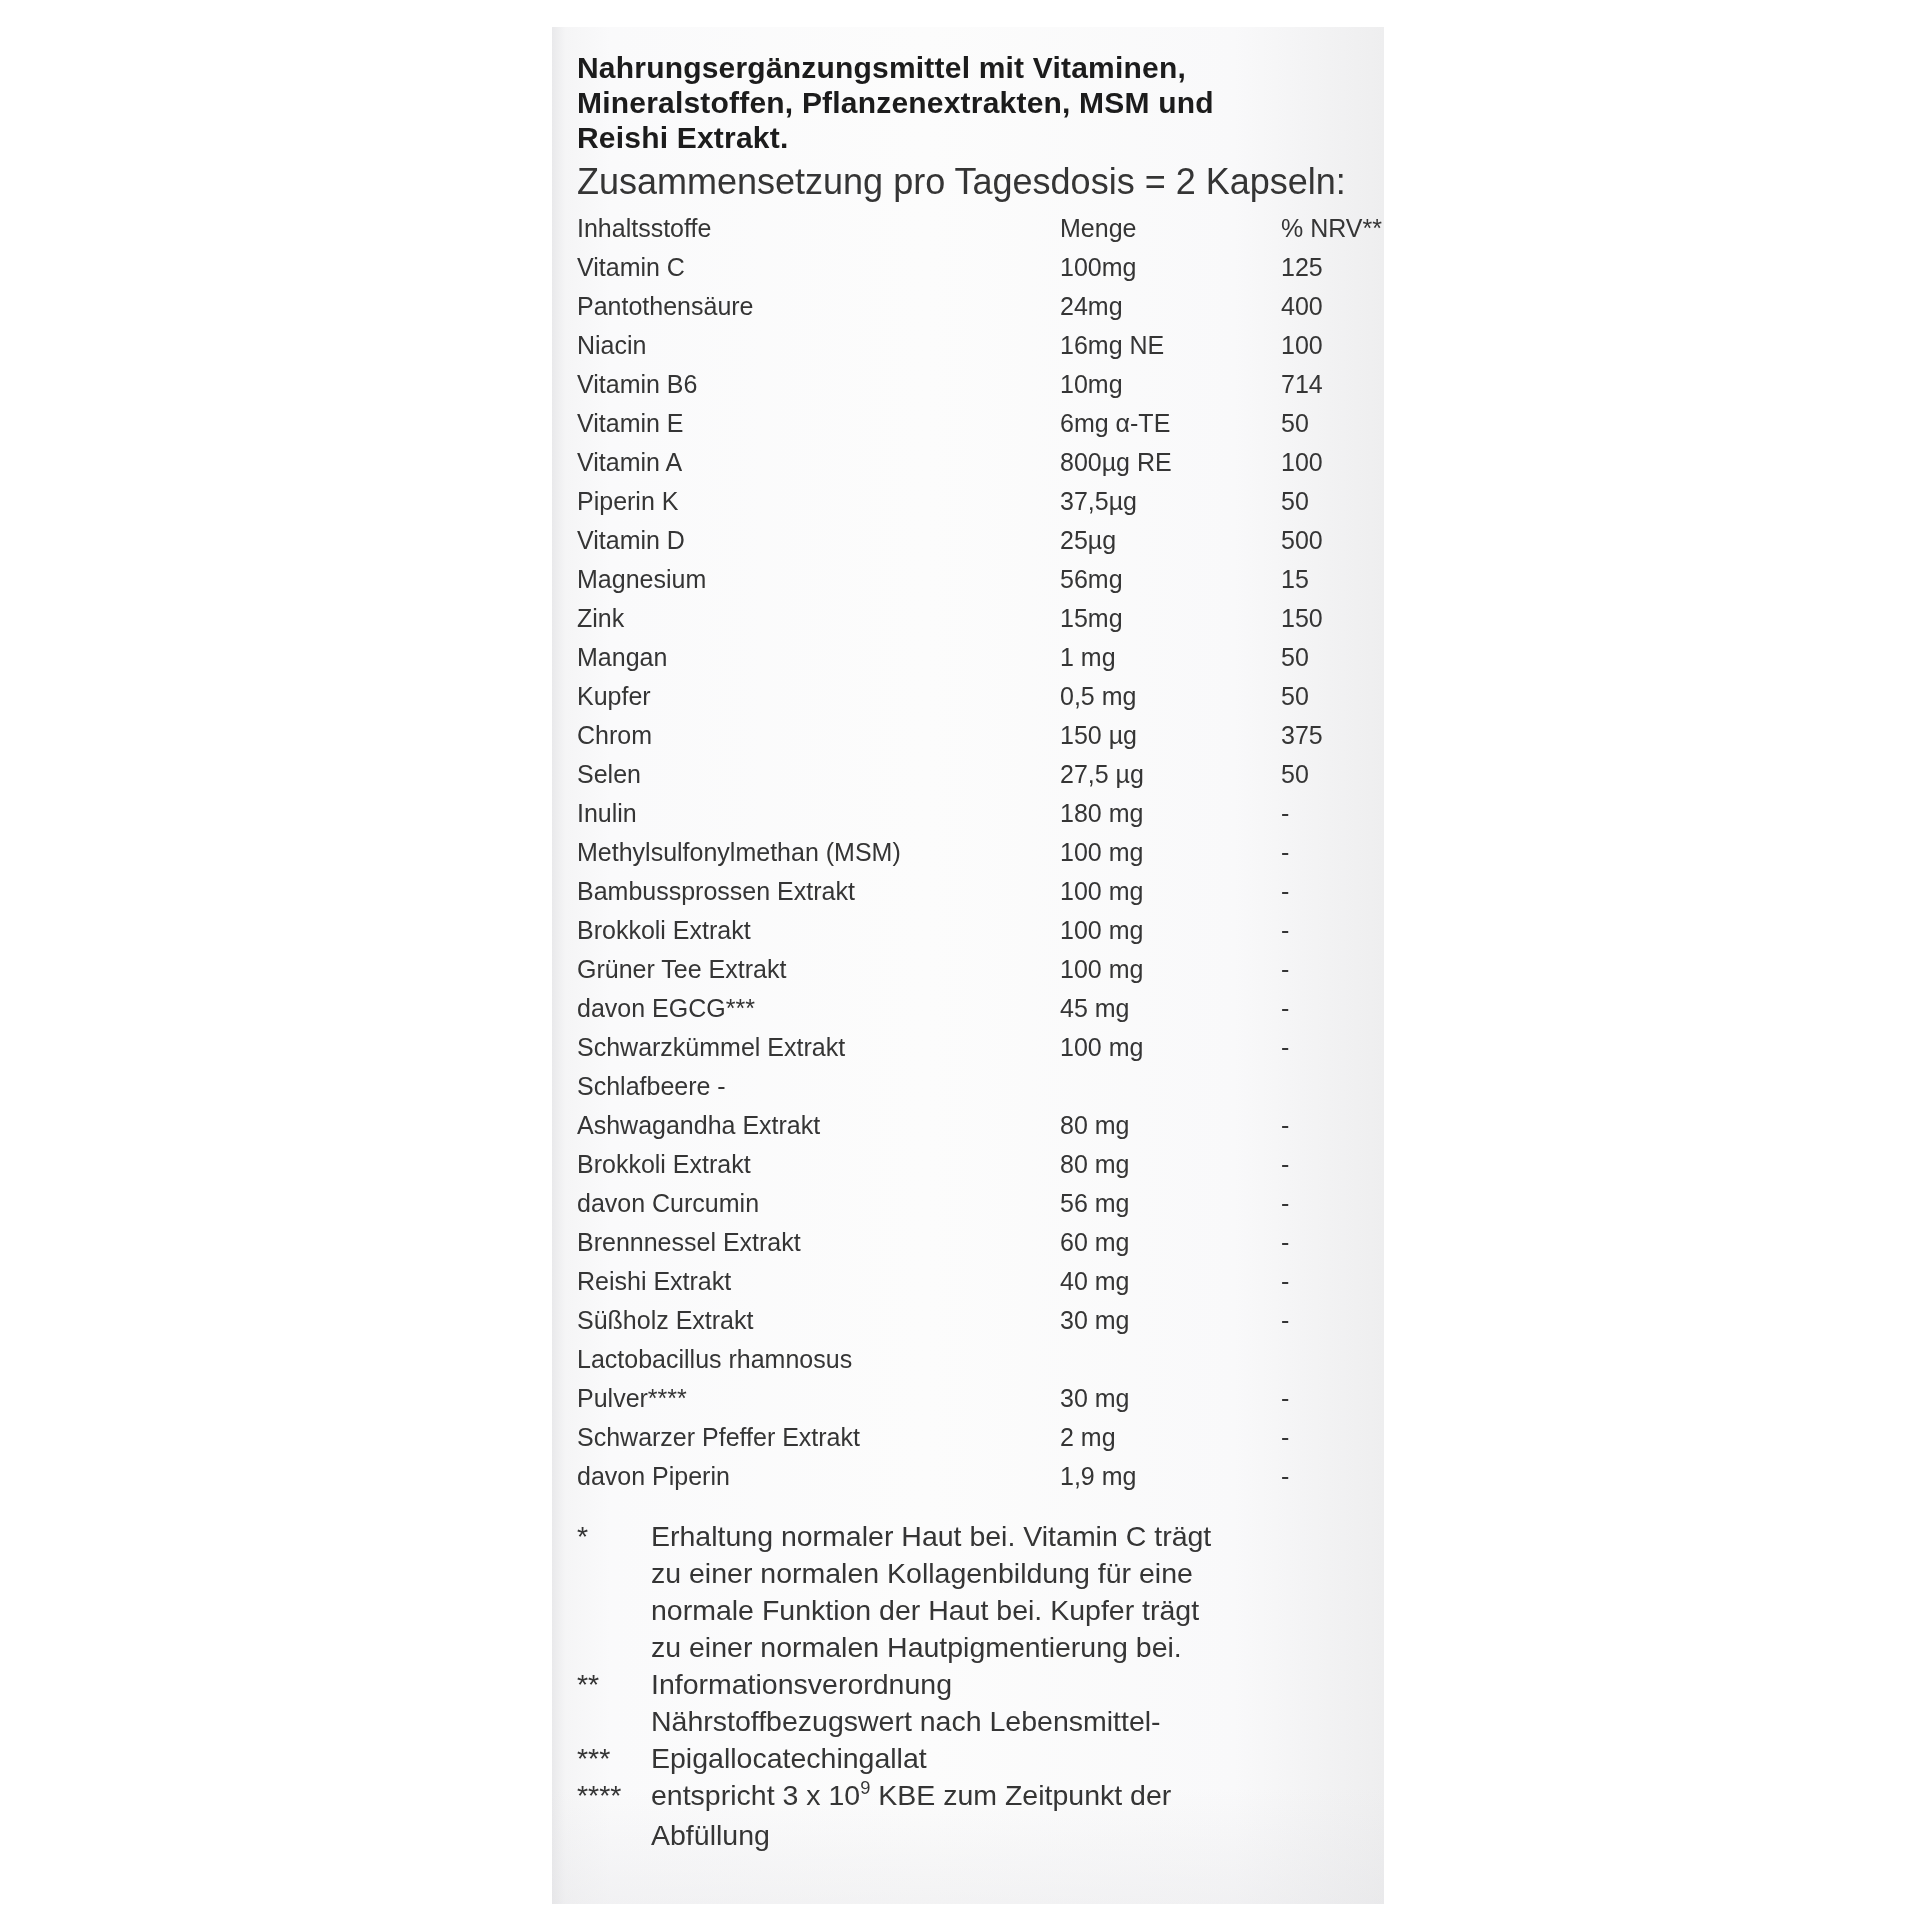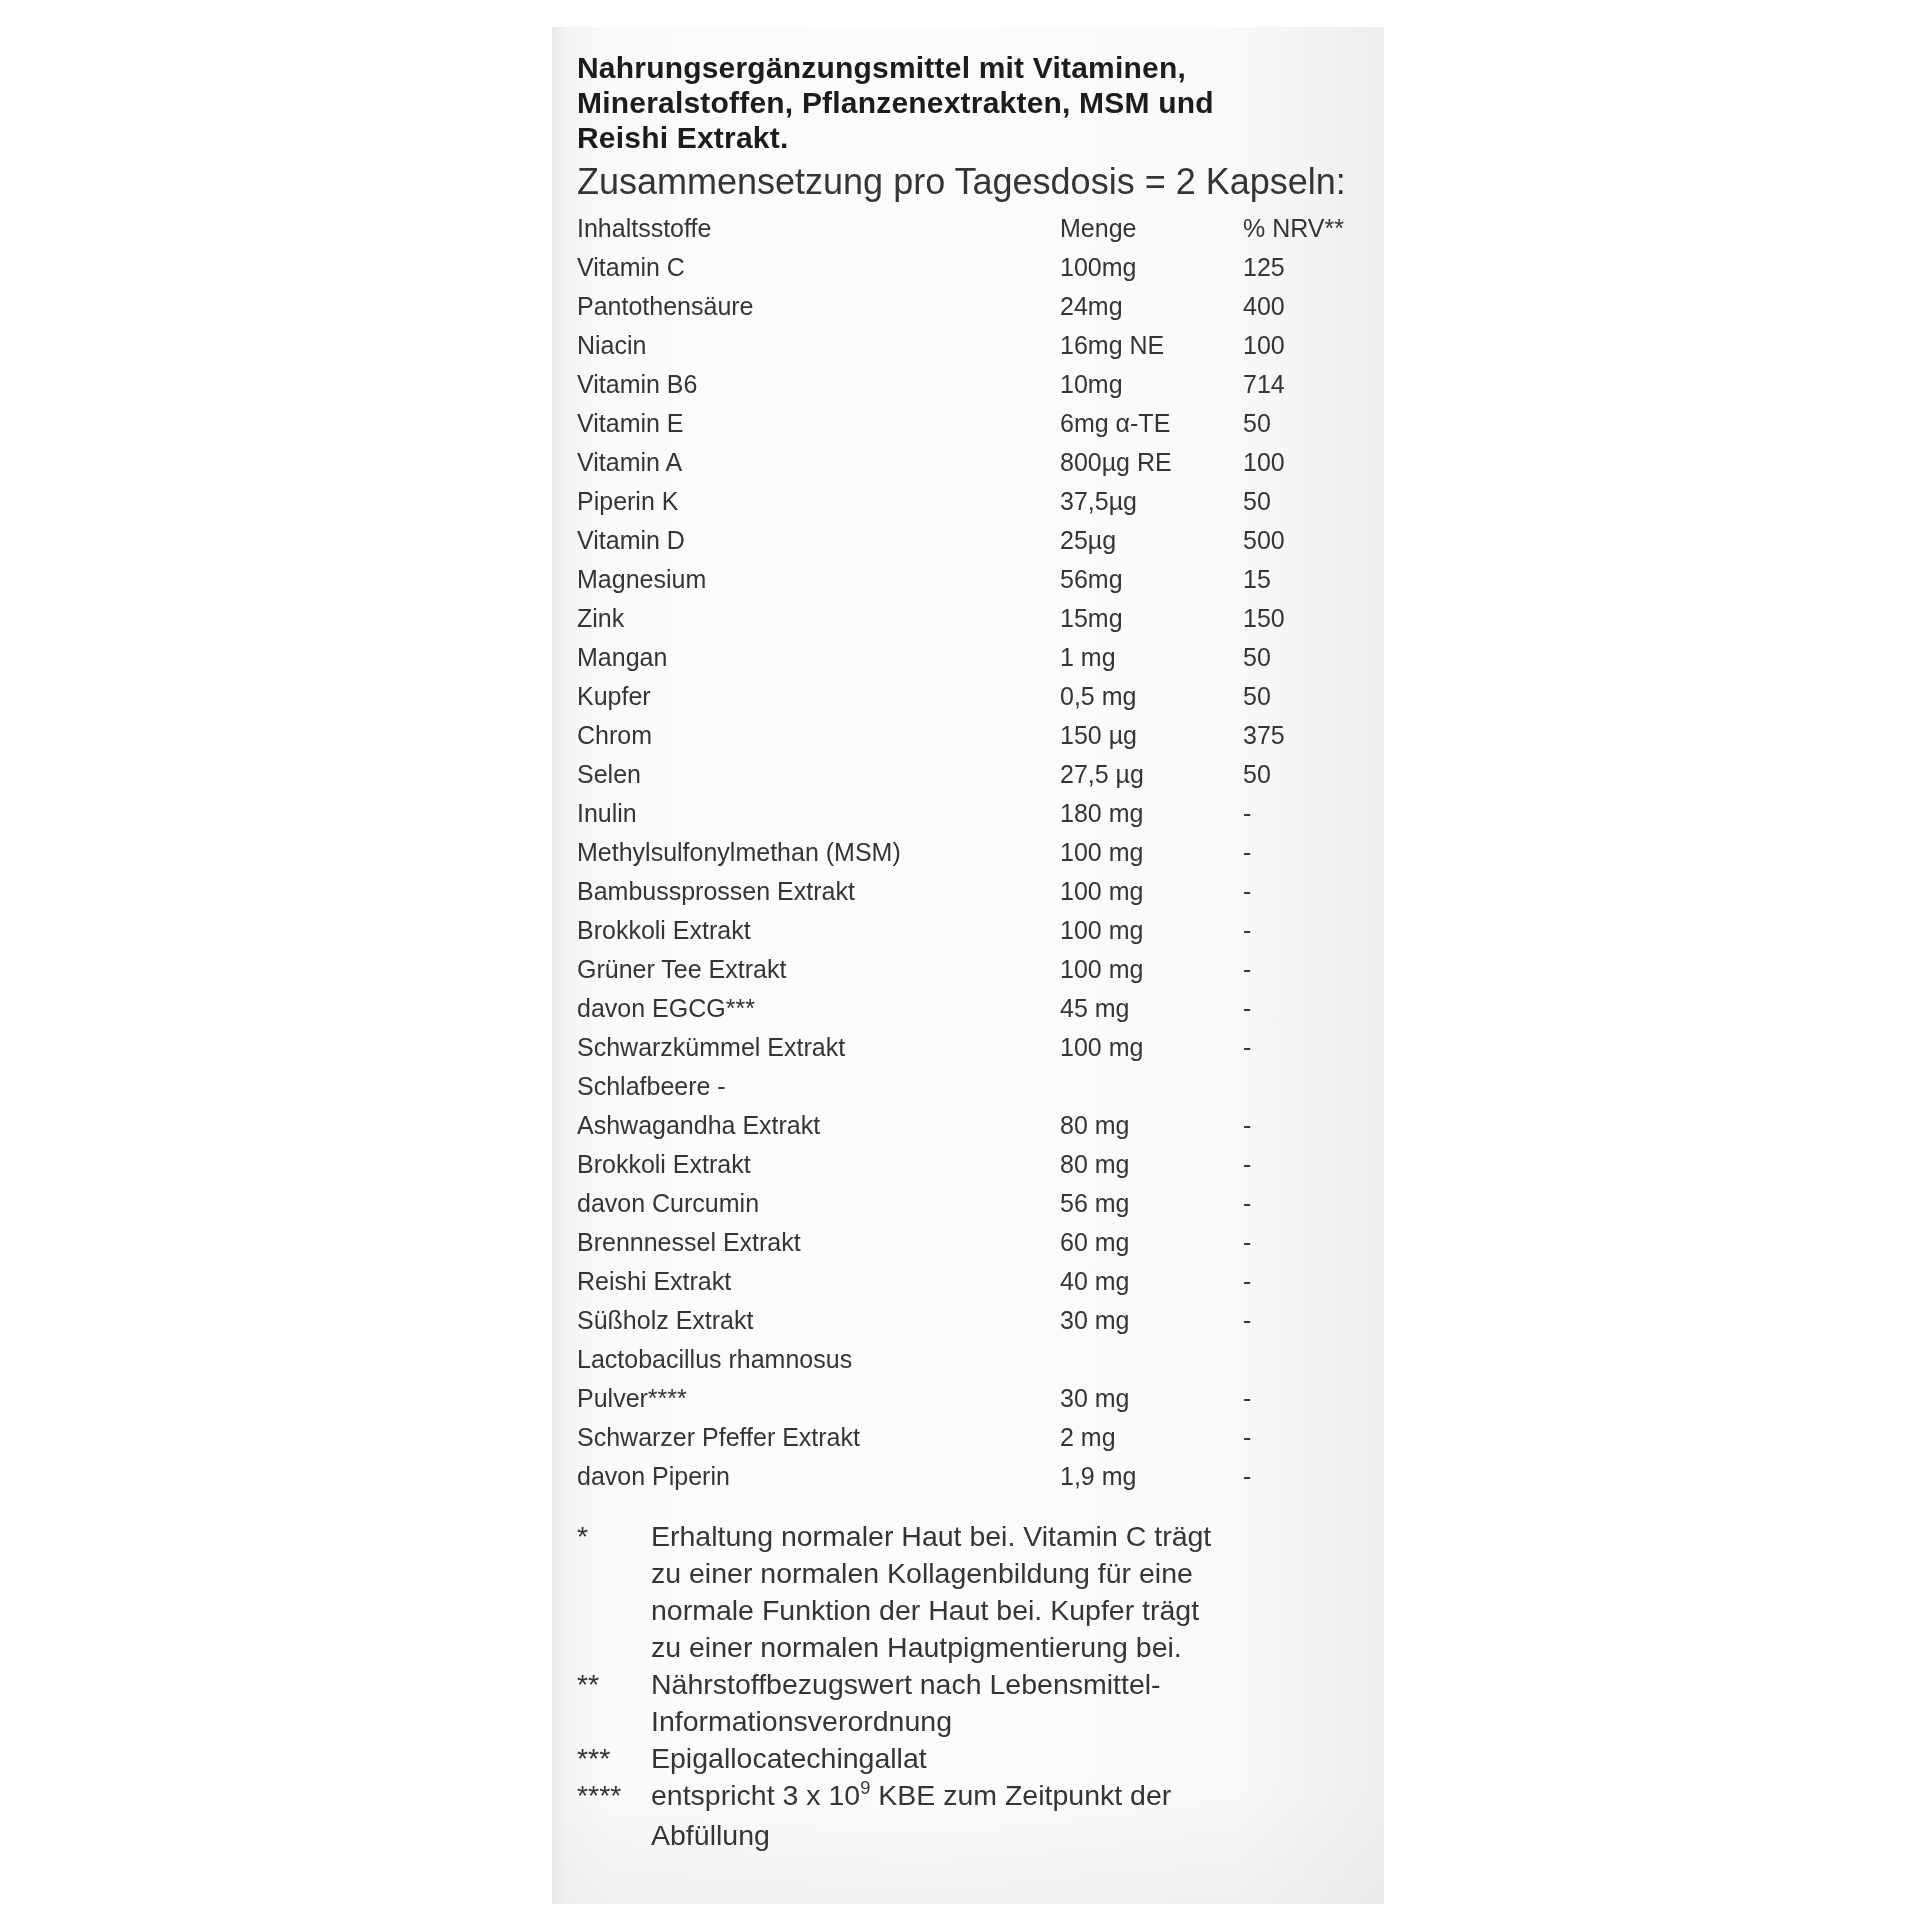--- a/index.html
+++ b/index.html
@@ -25,21 +25,21 @@
     white-space:nowrap;letter-spacing:0.2px;
   }
   .dose{
     position:absolute;top:164px;left:0;
     font-size:36px;line-height:35px;white-space:nowrap;
   }
   .table{position:absolute;top:209px;left:0;width:792px;font-size:25px;}
   .row{display:flex;height:39px;line-height:39px;white-space:nowrap;}
   .c-name{flex:0 0 483px;overflow:visible;}
   .c-amt{flex:0 0 183px;}
-  .c-nrv{flex:1 1 auto;}
+  .c-nrv{flex:1 1 auto;margin-left:38px;}
   .footnotes{
     position:absolute;top:1518px;left:0;width:792px;
     font-size:28.5px;line-height:37px;
   }
   .fn{display:flex;}
   .fn .sym{flex:0 0 74px;}
   .fn .txt{flex:1 1 auto;}
   .fn .txt > div{white-space:nowrap;}
   .sup{font-size:18.3px;vertical-align:baseline;position:relative;top:-10.6px;}
 </style>
@@ -236,22 +236,22 @@
         <div>Erhaltung normaler Haut bei. Vitamin C trägt</div>
         <div>zu einer normalen Kollagenbildung für eine</div>
         <div>normale Funktion der Haut bei. Kupfer trägt</div>
         <div>zu einer normalen Hautpigmentierung bei.</div>
       </span>
     </div>
 
     <div class="fn">
       <span class="sym">**</span>
       <span class="txt">
+        <div>Informationsverordnung</div>
         <div>Nährstoffbezugswert nach Lebensmittel-</div>
-        <div>Informationsverordnung</div>
       </span>
     </div>
 
     <div class="fn">
       <span class="sym">***</span>
       <span class="txt">
         <div>Epigallocatechingallat</div>
       </span>
     </div>
 

